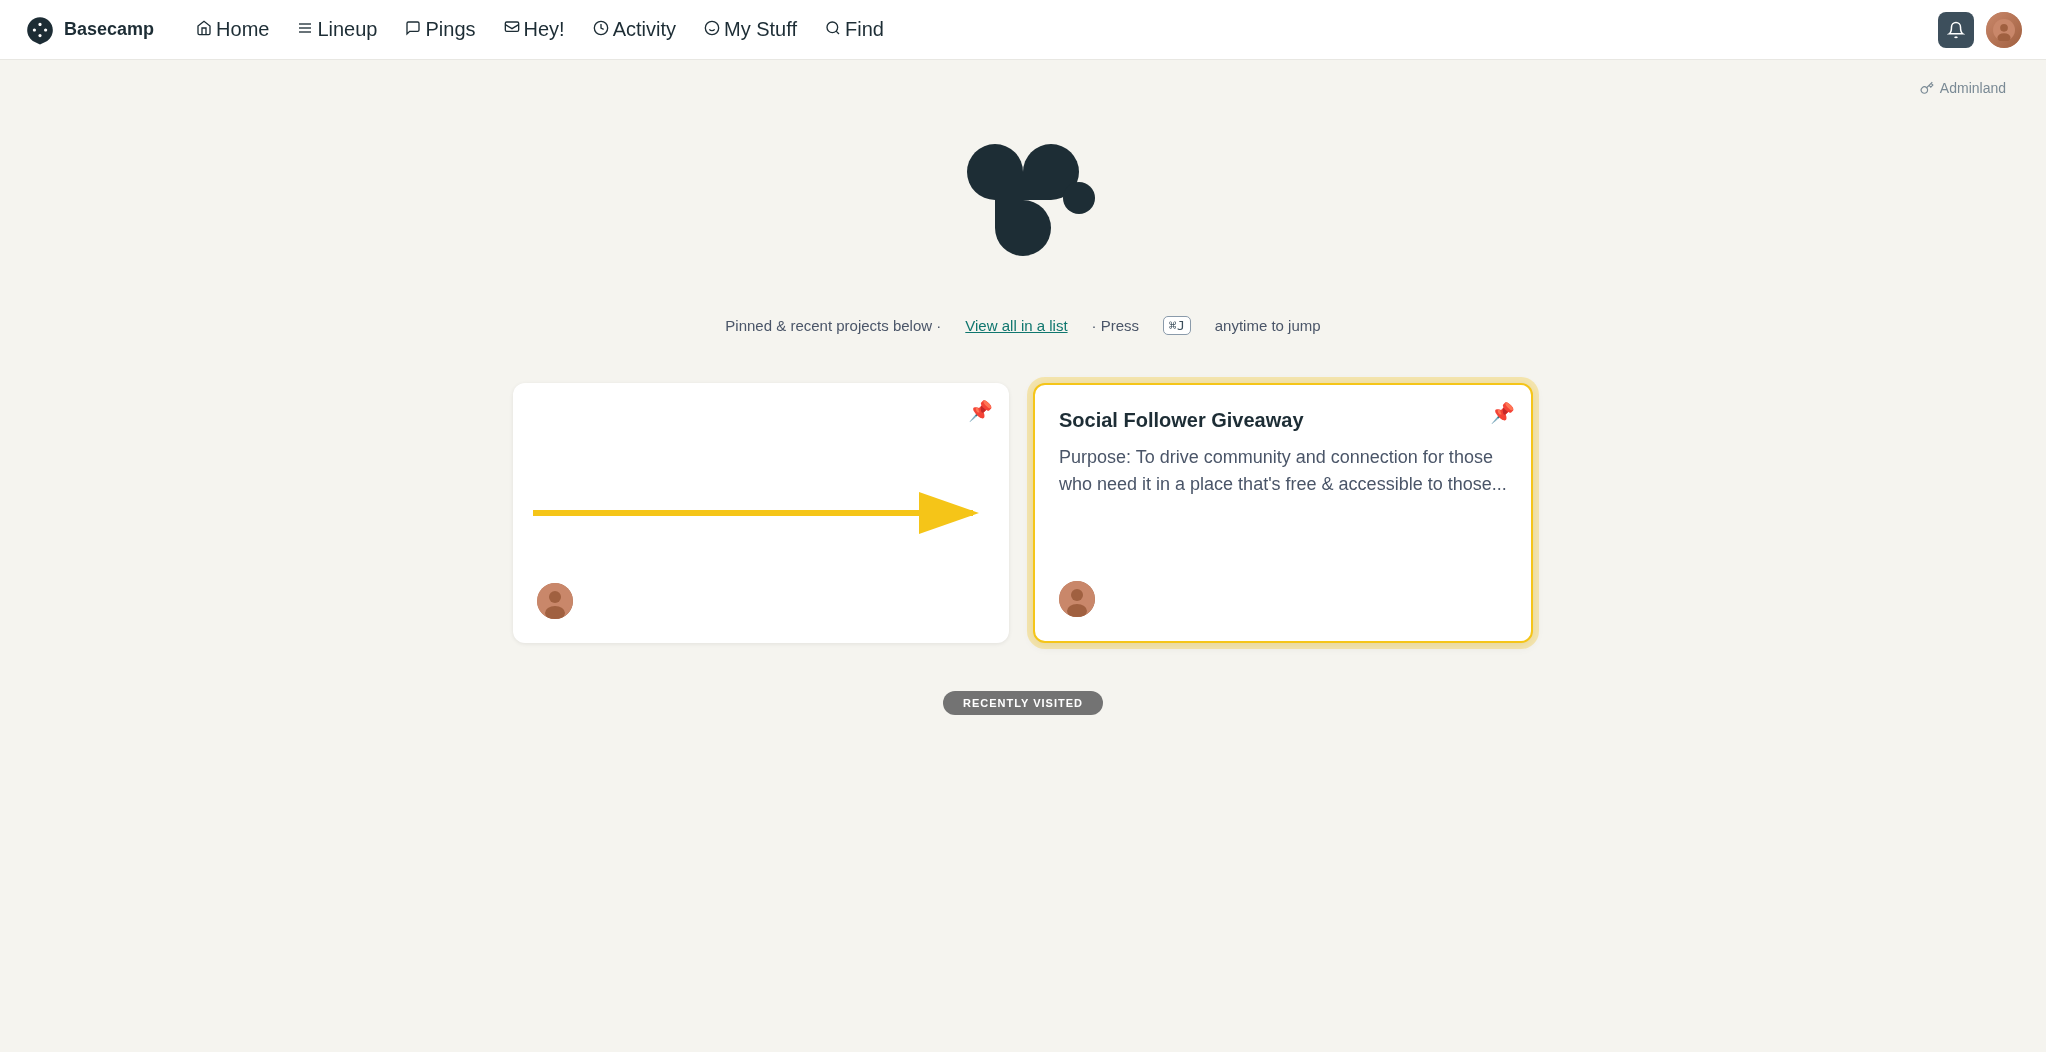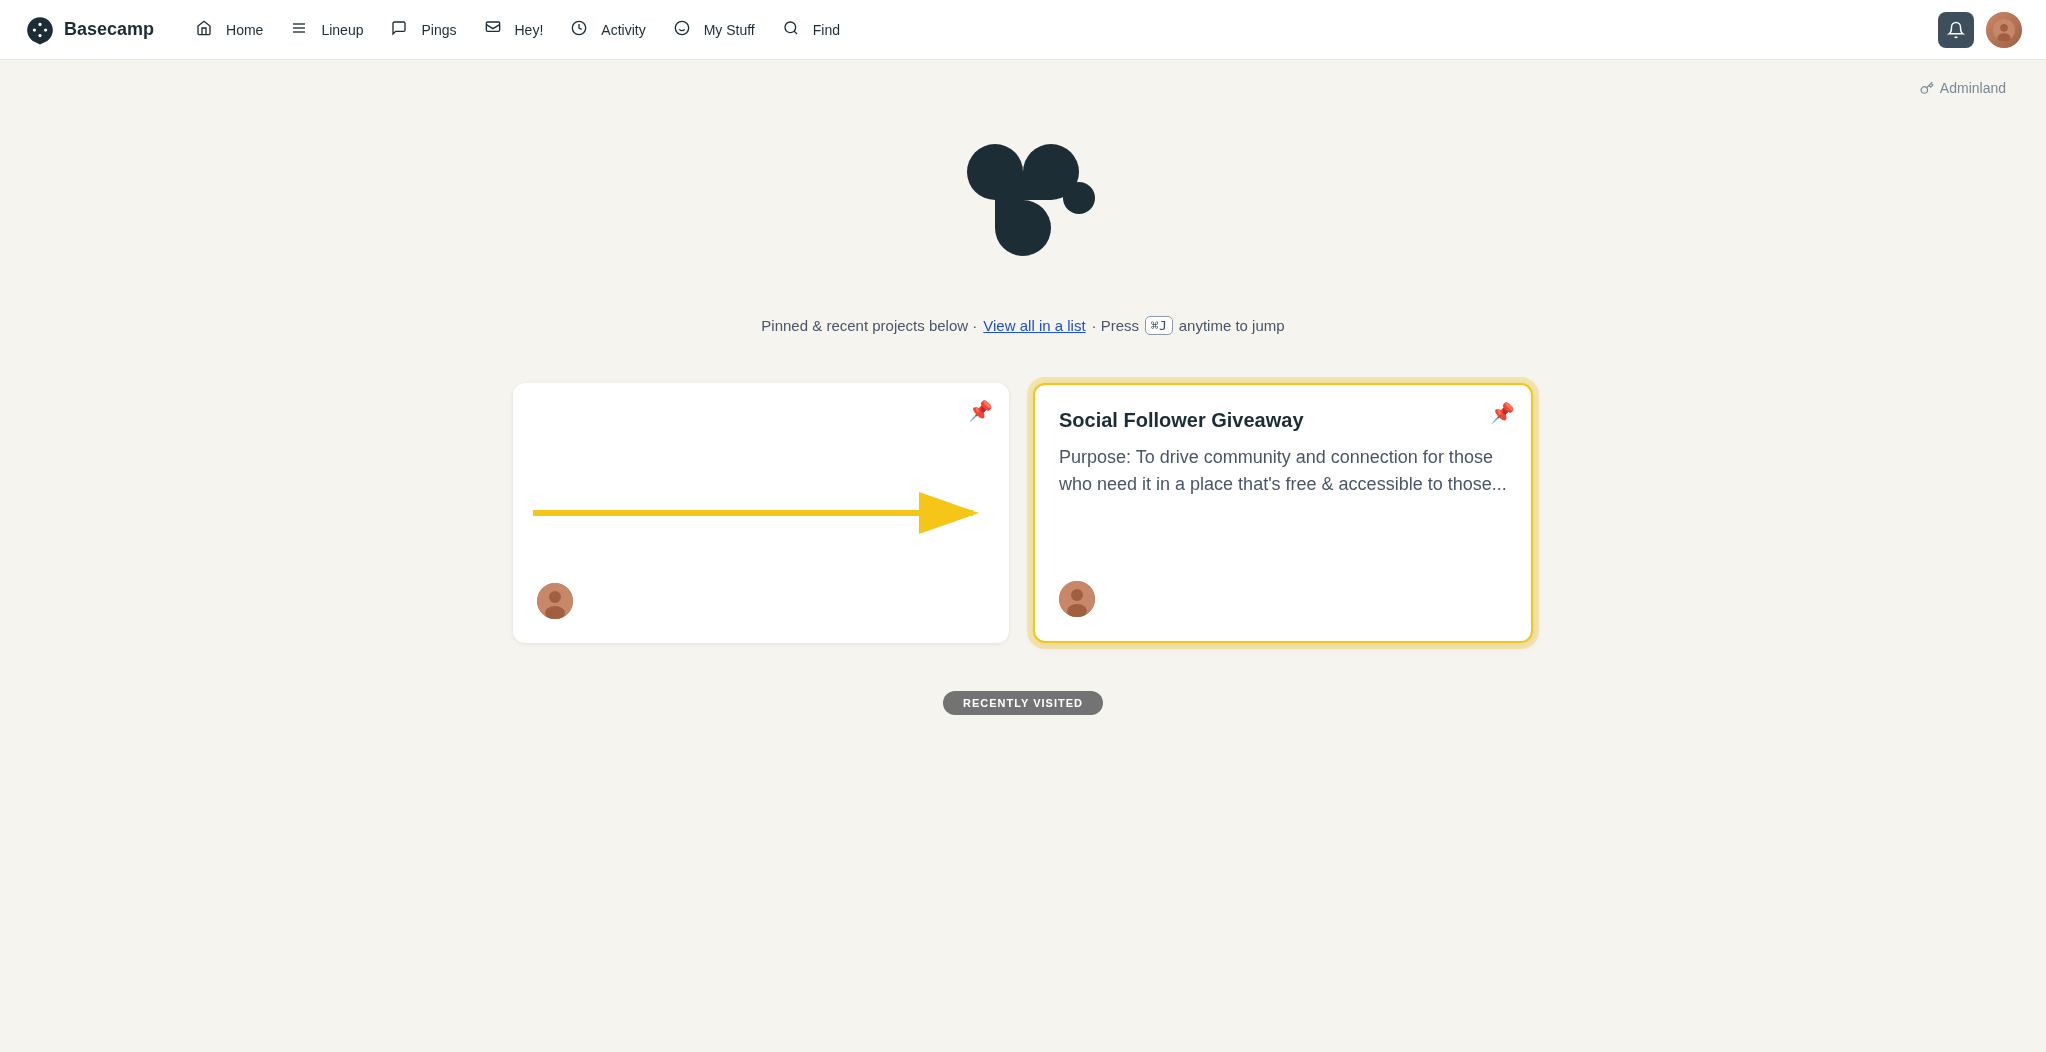--- a/index.html
+++ b/index.html
@@ -38,24 +38,24 @@
     }
     .nav-links {
       display: flex;
       align-items: center;
       gap: 4px;
       flex: 1;
     }
     .nav-link {
       display: flex;
       align-items: center;
-      gap: 14px;
+      gap: 4px;
       padding: 6px 12px;
       border-radius: 6px;
-      font-size: 14px;
+      font-size: 20px;
       font-weight: 500;
       color: #1d2d35;
       cursor: pointer;
       text-decoration: none;
     }
     .nav-link .icon { font-size: 16px; }
     .nav-right {
       display: flex;
       align-items: center;
       gap: 12px;
@@ -130,24 +130,24 @@
       cursor: pointer;
     }
 
     
     .subtitle {
       font-size: 15px;
       color: #4a5568;
       margin-bottom: 48px;
       display: flex;
       align-items: center;
-      gap: 6px;
+      gap: 24px;
     }
     .subtitle a {
-      color: #1d4ed8;
+      color: #0f766e;
       text-decoration: underline;
       cursor: pointer;
     }
     .kbd {
       display: inline-flex;
       align-items: center;
       gap: 1px;
       border: 1.5px solid #8a9aaa;
       border-radius: 5px;
       padding: 1px 5px;

